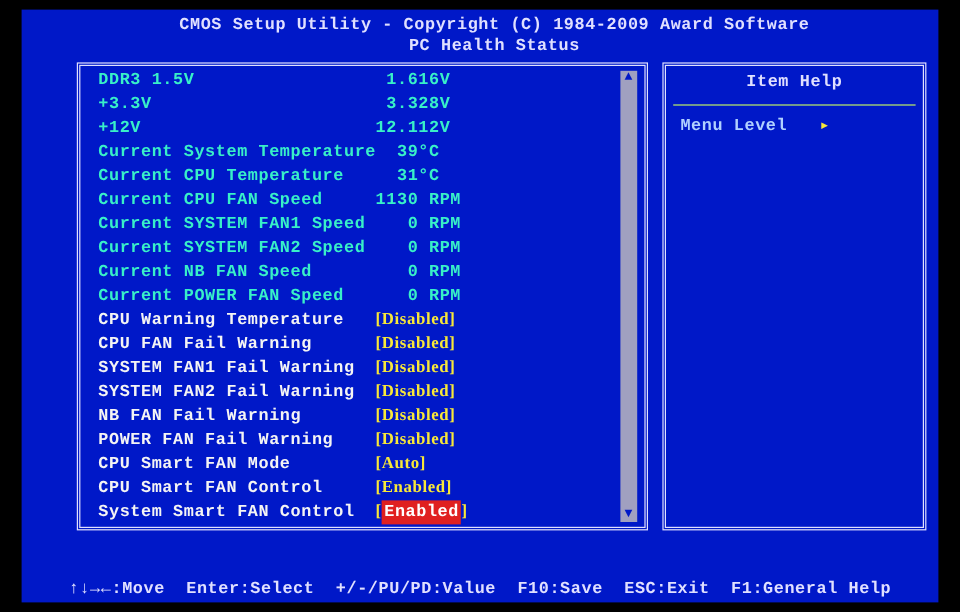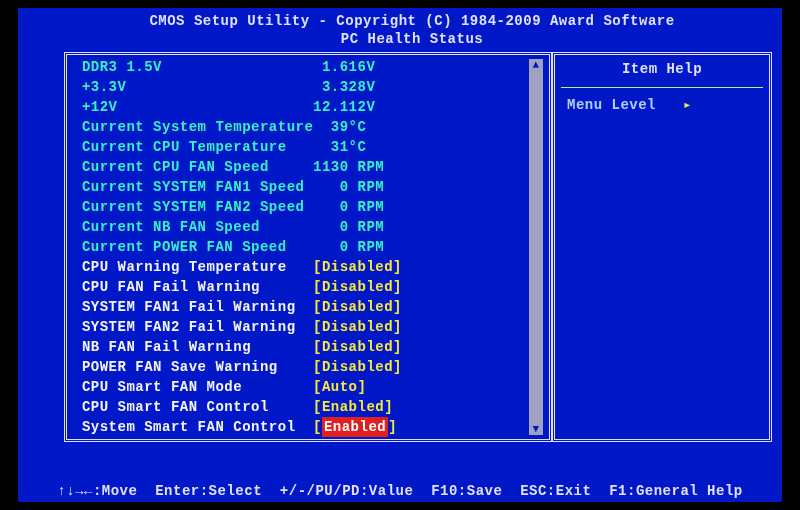--- a/index.html
+++ b/index.html
@@ -20,37 +20,37 @@
     color: #fff;
     padding: 4px 0 2px 0;
     display: flex;
     flex-direction: column;
   }
   .title-area { text-align: center; line-height: 18px; color: #e0e0ff; padding-left: 24px; }
   .panels {
     display: flex;
     margin: 4px 10px 0 10px;
     flex: 1;
-    gap: 0;
+    gap: 12px;
     padding-left: 36px;
   }
   .panel {
     border: 3px double #e0e0ff;
     padding: 2px 6px;
     position: relative;
   }
   .panel-left { flex: 1; display: flex; }
   .panel-right { width: 220px; }
   .rows { flex: 1; }
   .row { display: flex; line-height: 20px; white-space: pre; }
   .row .label { width: 240px; }
   .row .value { }
   .cyan { color: #38f0c8; }
   .white { color: #f4f4f4; }
-  .yellow { color: #f8e838; }
+  .yellow { color: #f8e838; font-family: Liberation Serif, serif; }
   .selected { background: #e02020; color: #fff; padding: 0 2px; }
   .scrollbar {
     width: 14px;
     background: #a0a0c0;
     margin: 2px 0 2px 4px;
     display: flex; flex-direction: column; align-items: center;
     justify-content: space-between;
     color: #0018c8;
     font-size: 11px;
   }
@@ -85,21 +85,21 @@
           <div class="row cyan"><span class="label"> Current CPU FAN Speed</span><span class="value">1130 RPM</span></div>
           <div class="row cyan"><span class="label"> Current SYSTEM FAN1 Speed</span><span class="value">   0 RPM</span></div>
           <div class="row cyan"><span class="label"> Current SYSTEM FAN2 Speed</span><span class="value">   0 RPM</span></div>
           <div class="row cyan"><span class="label"> Current NB FAN Speed</span><span class="value">   0 RPM</span></div>
           <div class="row cyan"><span class="label"> Current POWER FAN Speed</span><span class="value">   0 RPM</span></div>
           <div class="row"><span class="label white"> CPU Warning Temperature</span><span class="value yellow">[Disabled]</span></div>
           <div class="row"><span class="label white"> CPU FAN Fail Warning</span><span class="value yellow">[Disabled]</span></div>
           <div class="row"><span class="label white"> SYSTEM FAN1 Fail Warning</span><span class="value yellow">[Disabled]</span></div>
           <div class="row"><span class="label white"> SYSTEM FAN2 Fail Warning</span><span class="value yellow">[Disabled]</span></div>
           <div class="row"><span class="label white"> NB FAN Fail Warning</span><span class="value yellow">[Disabled]</span></div>
-          <div class="row"><span class="label white"> POWER FAN Save Warning</span><span class="value yellow">[Disabled]</span></div>
+          <div class="row"><span class="label white"> POWER FAN Fail Warning</span><span class="value yellow">[Disabled]</span></div>
           <div class="row"><span class="label white"> CPU Smart FAN Mode</span><span class="value yellow">[Auto]</span></div>
           <div class="row"><span class="label white"> CPU Smart FAN Control</span><span class="value yellow">[Enabled]</span></div>
           <div class="row"><span class="label white"> System Smart FAN Control</span><span class="yellow">[</span><span class="selected">Enabled</span><span class="yellow">]</span></div>
         </div>
       <div class="scrollbar">
         <span>▲</span>
         <span>▼</span>
       </div>
     </div>
     <div class="panel panel-right">

